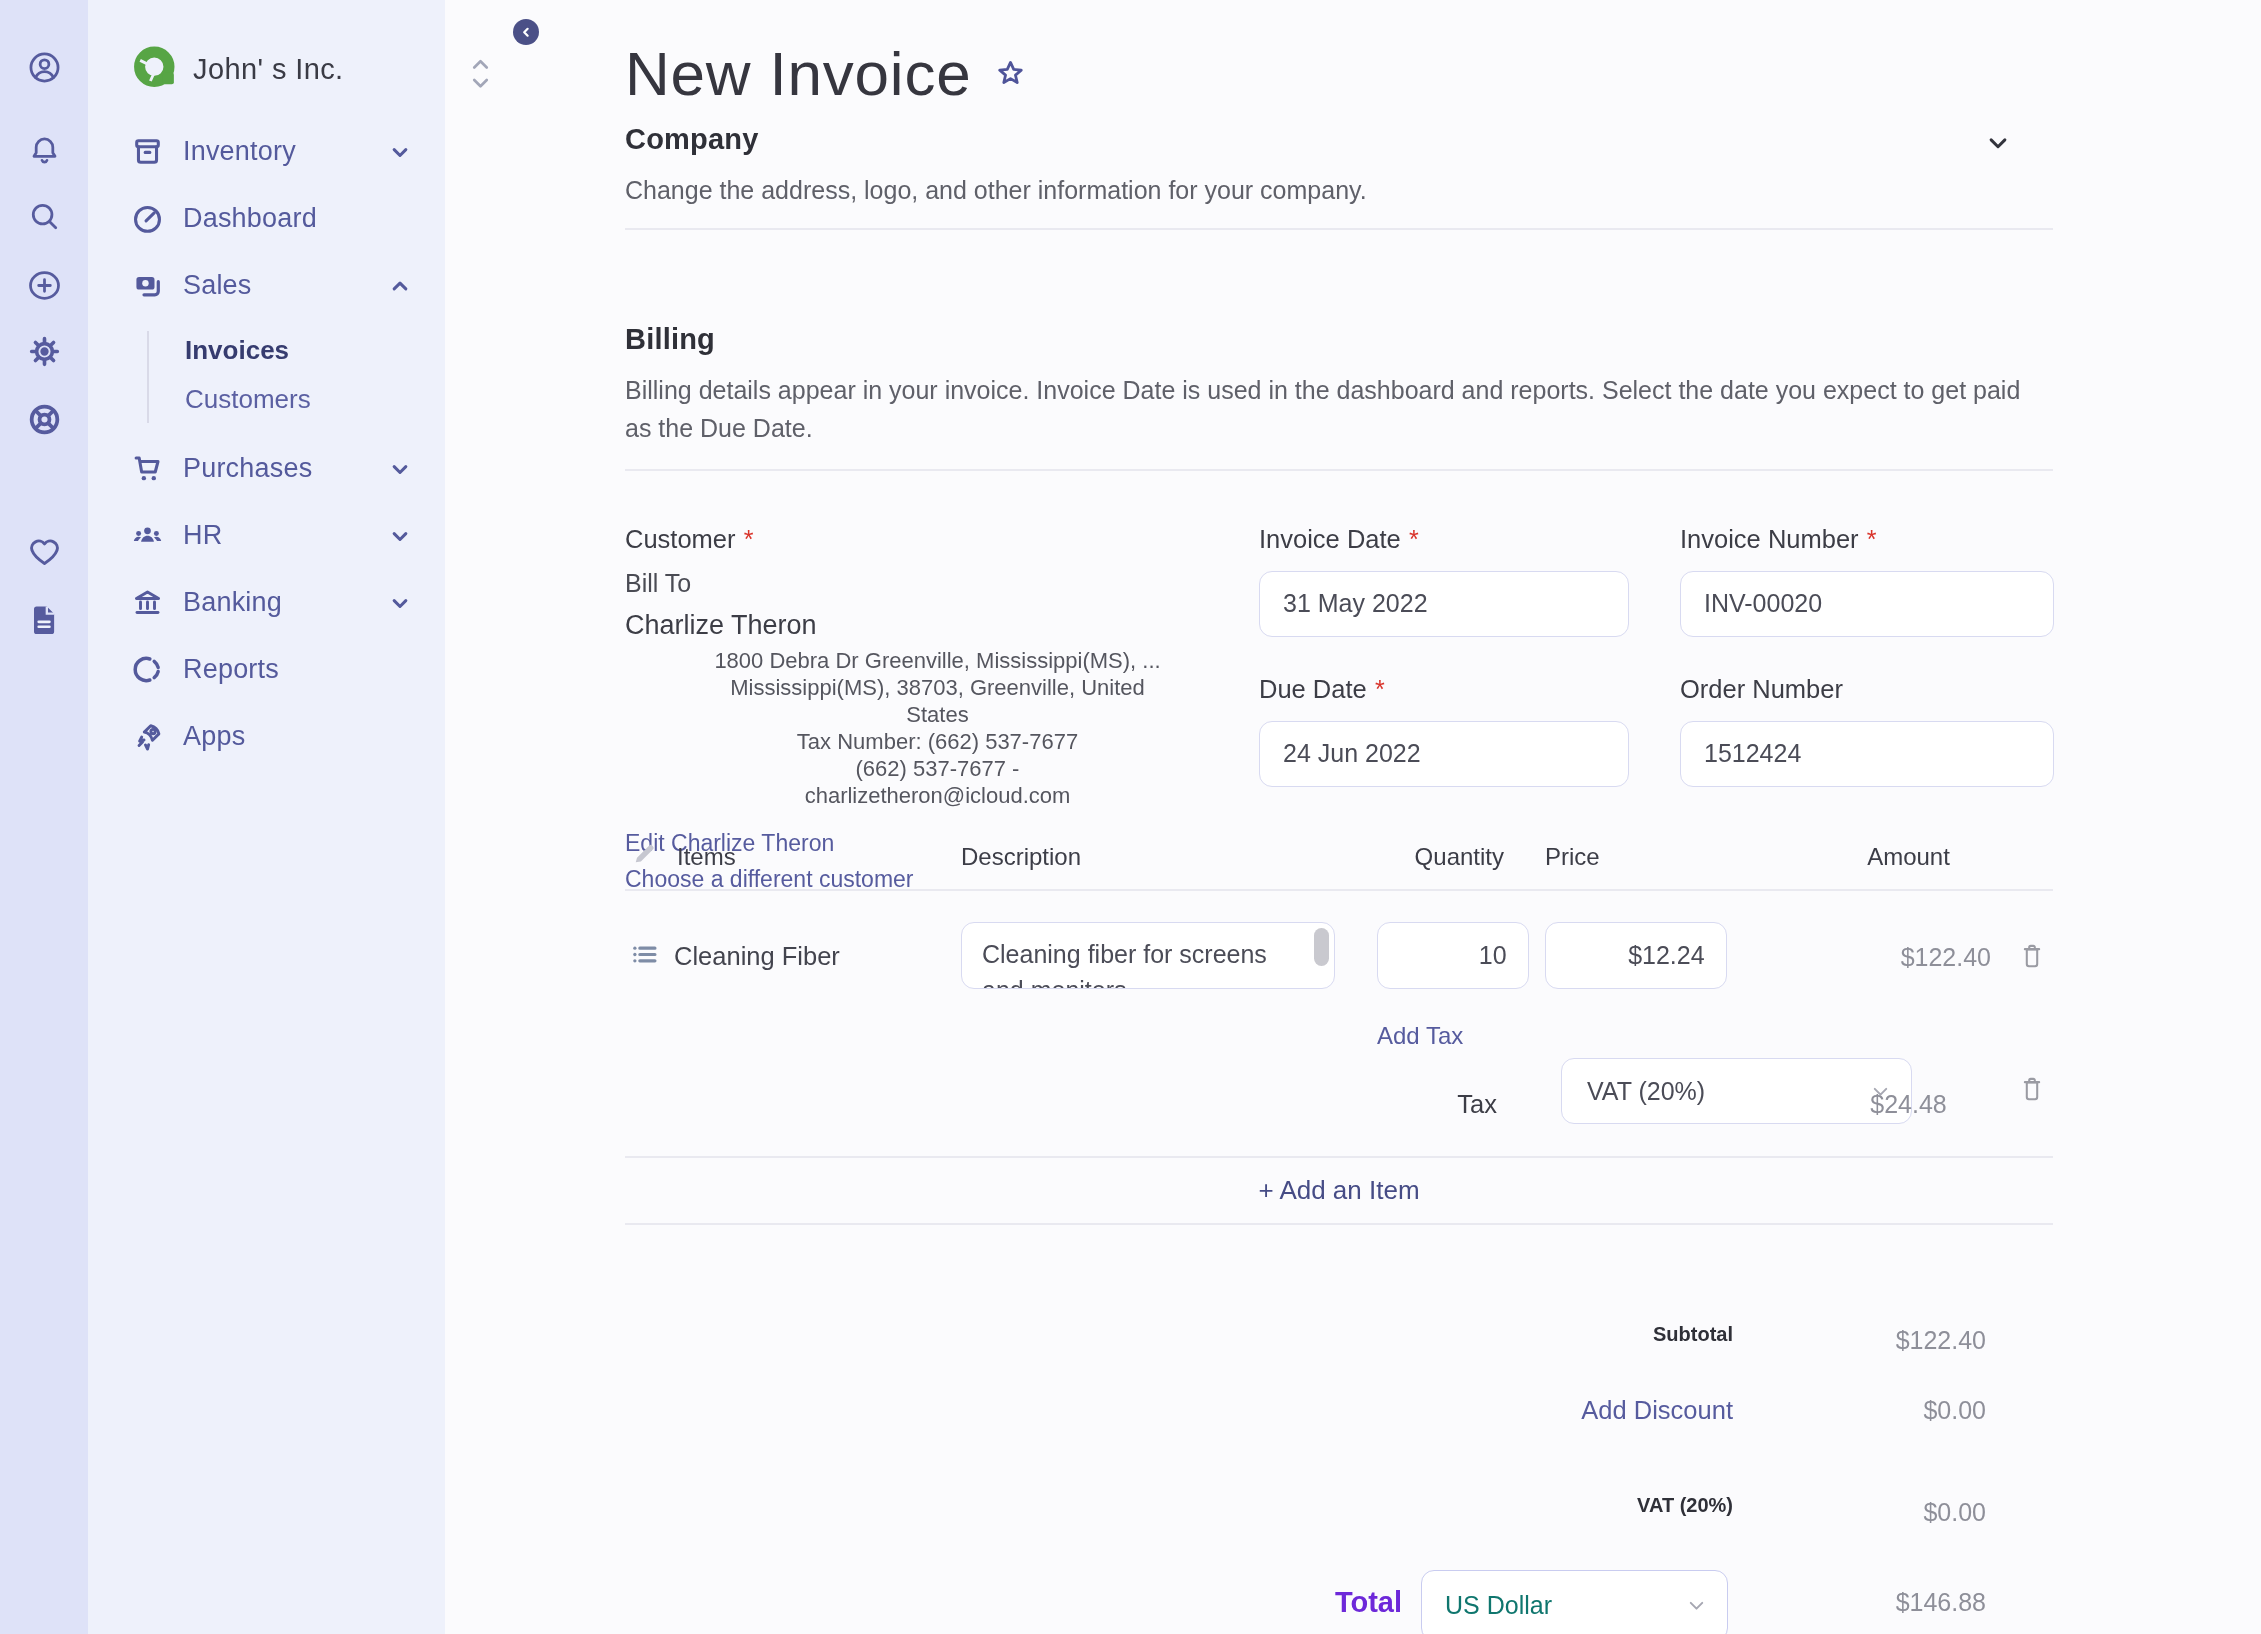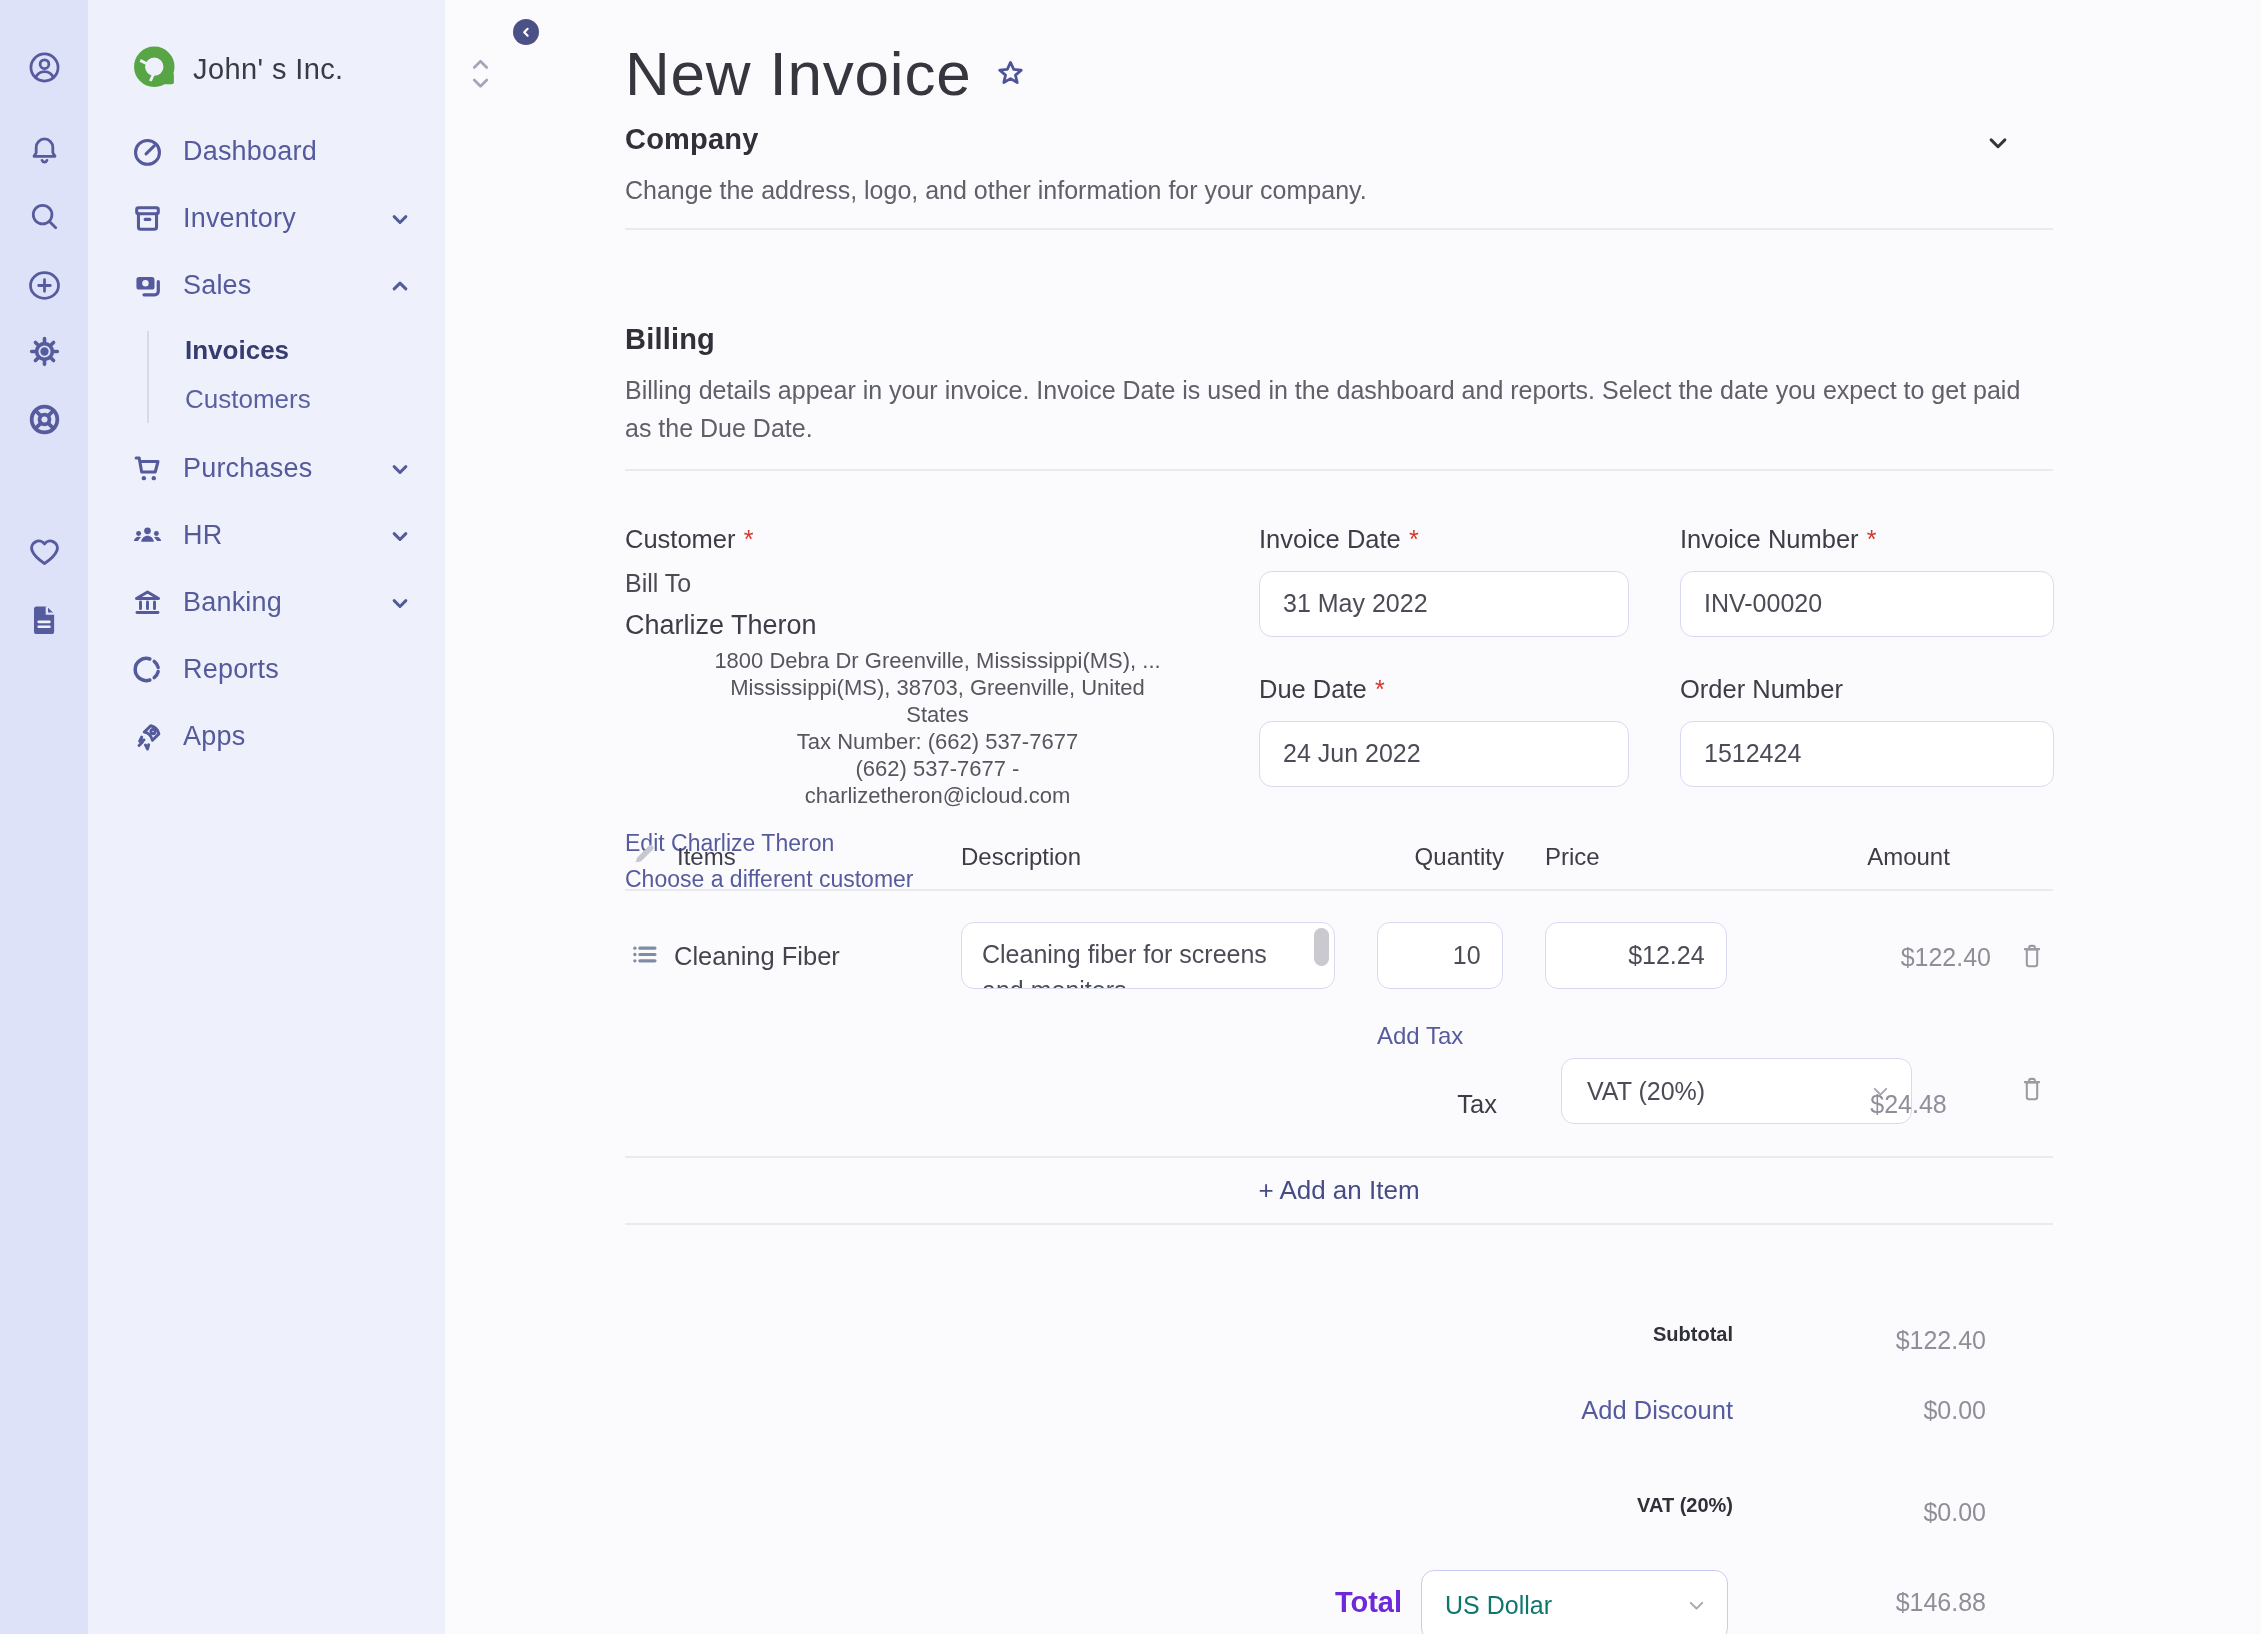--- a/index.html
+++ b/index.html
@@ -80,21 +80,21 @@
 
   .row-name { position:absolute; left:49px; top:99px; font-size:25.5px; color:#43444e; }
   .row-handle { position:absolute; left:3.3px; top:95px; width:33px; height:33px; }
   .desc-wrap { position:absolute; left:336px; top:79px; width:374px; height:67px; border:1.6px solid #d8daf1;
                border-radius:13px; background:#fff; overflow:hidden; }
   .desc-wrap textarea { width:100%; height:107px; border:none; outline:none; resize:none; overflow:hidden;
                font-family:inherit; font-size:25px; color:#4b4c57; line-height:36px; padding:13px 49px 0 20px; background:transparent;}
   .desc-scrollbar { position:absolute; right:5px; top:5px; width:15px; height:38px; border-radius:8.2px; background:#c9c9cf; cursor:pointer;}
   .qty-input, .price-input { position:absolute; top:79px; height:67px; border:1.6px solid #d8daf1; border-radius:13px;
                background:#fff; font-family:inherit; font-size:25px; color:#4b4c57; text-align:right; padding:0 21.4px; outline:none;}
-  .qty-input { left:752px; width:126px; }
+  .qty-input { left:752px; width:152px; }
   .price-input { left:920px; width:182px; }
   .row-amount { position:absolute; left:1201px; top:100px; width:165px; text-align:right; font-size:25px; color:#8e8f99; }
   .trash { position:absolute; left:1394px; width:26px; height:30px; cursor:pointer; }
   .trash-1 { top:99px; } .trash-2 { top:232px; }
   .addtax { position:absolute; left:752px; top:179px; font-size:24px; color:#565b9e; cursor:pointer; }
 
   .tax-label { position:absolute; left:683px; top:247px; width:189px; text-align:right; font-size:25.5px; color:#3c3d46; }
   .tax-select { position:absolute; left:936px; top:215px; width:351px; height:66px; border:1.6px solid #d8daf1; border-radius:13px;
                 background:#fff; display:flex; align-items:center; cursor:pointer; }
   .tax-select .sel-txt { margin-left:25px; font-size:25px; color:#4b4c57; }
@@ -190,42 +190,42 @@
   <span class="collapse-btn">
     <svg viewBox="0 0 24 24" fill="none" stroke="#ffffff" stroke-width="3.2" stroke-linecap="round" stroke-linejoin="round">
       <path d="M14 7l-5 5 5 5"></path>
     </svg>
   </span>
 
   <div class="nav">
 
     <div class="nav-item">
       <span class="nicon">
-        <svg viewBox="0 0 24 24" fill="none" stroke="#545a9c" stroke-width="2.1" stroke-linecap="round">
-          <circle cx="12" cy="12.6" r="8.2"></circle>
-            <path d="M11 13.6l5.6-5.4"></path>
-        </svg>
-      </span>
-      <span class="nlabel">Dashboard</span>
-    </div>
-
-    <div class="nav-item">
-      <span class="nicon">
         <svg viewBox="0 0 24 24" fill="none" stroke="#545a9c" stroke-width="2.1" stroke-linecap="round" stroke-linejoin="round">
           <rect x="4.6" y="4.6" width="14.8" height="4.2" rx="1.2"></rect>
           <path d="M5.8 8.8v9a1.6 1.6 0 0 0 1.6 1.6h9.2a1.6 1.6 0 0 0 1.6-1.6v-9"></path>
           <path d="M10.4 12.6h3.2"></path>
         </svg>
       </span>
       <span class="nlabel">Inventory</span>
       <span class="nchev">
         <svg viewBox="0 0 24 24" fill="none" stroke="#545a9c" stroke-width="2.6" stroke-linecap="round" stroke-linejoin="round">
             <path d="M7 10l5 5 5-5"></path>
           </svg>
       </span>
+    </div>
+
+    <div class="nav-item">
+      <span class="nicon">
+        <svg viewBox="0 0 24 24" fill="none" stroke="#545a9c" stroke-width="2.1" stroke-linecap="round">
+          <circle cx="12" cy="12.6" r="8.2"></circle>
+            <path d="M11 13.6l5.6-5.4"></path>
+        </svg>
+      </span>
+      <span class="nlabel">Dashboard</span>
     </div>
 
     <div class="nav-item">
       <span class="nicon">
         <svg viewBox="0 0 24 24" fill="none">
           <rect x="4.4" y="6.2" width="12.4" height="8.6" rx="1.8" fill="#545a9c"></rect>
           <circle cx="10.6" cy="10.5" r="2.2" fill="#eef1fb"></circle>
           <path d="M19.4 9.4v6.6a2.4 2.4 0 0 1-2.4 2.4H9.6" stroke="#545a9c" stroke-width="2.2" stroke-linecap="round"></path>
         </svg>
       </span>

